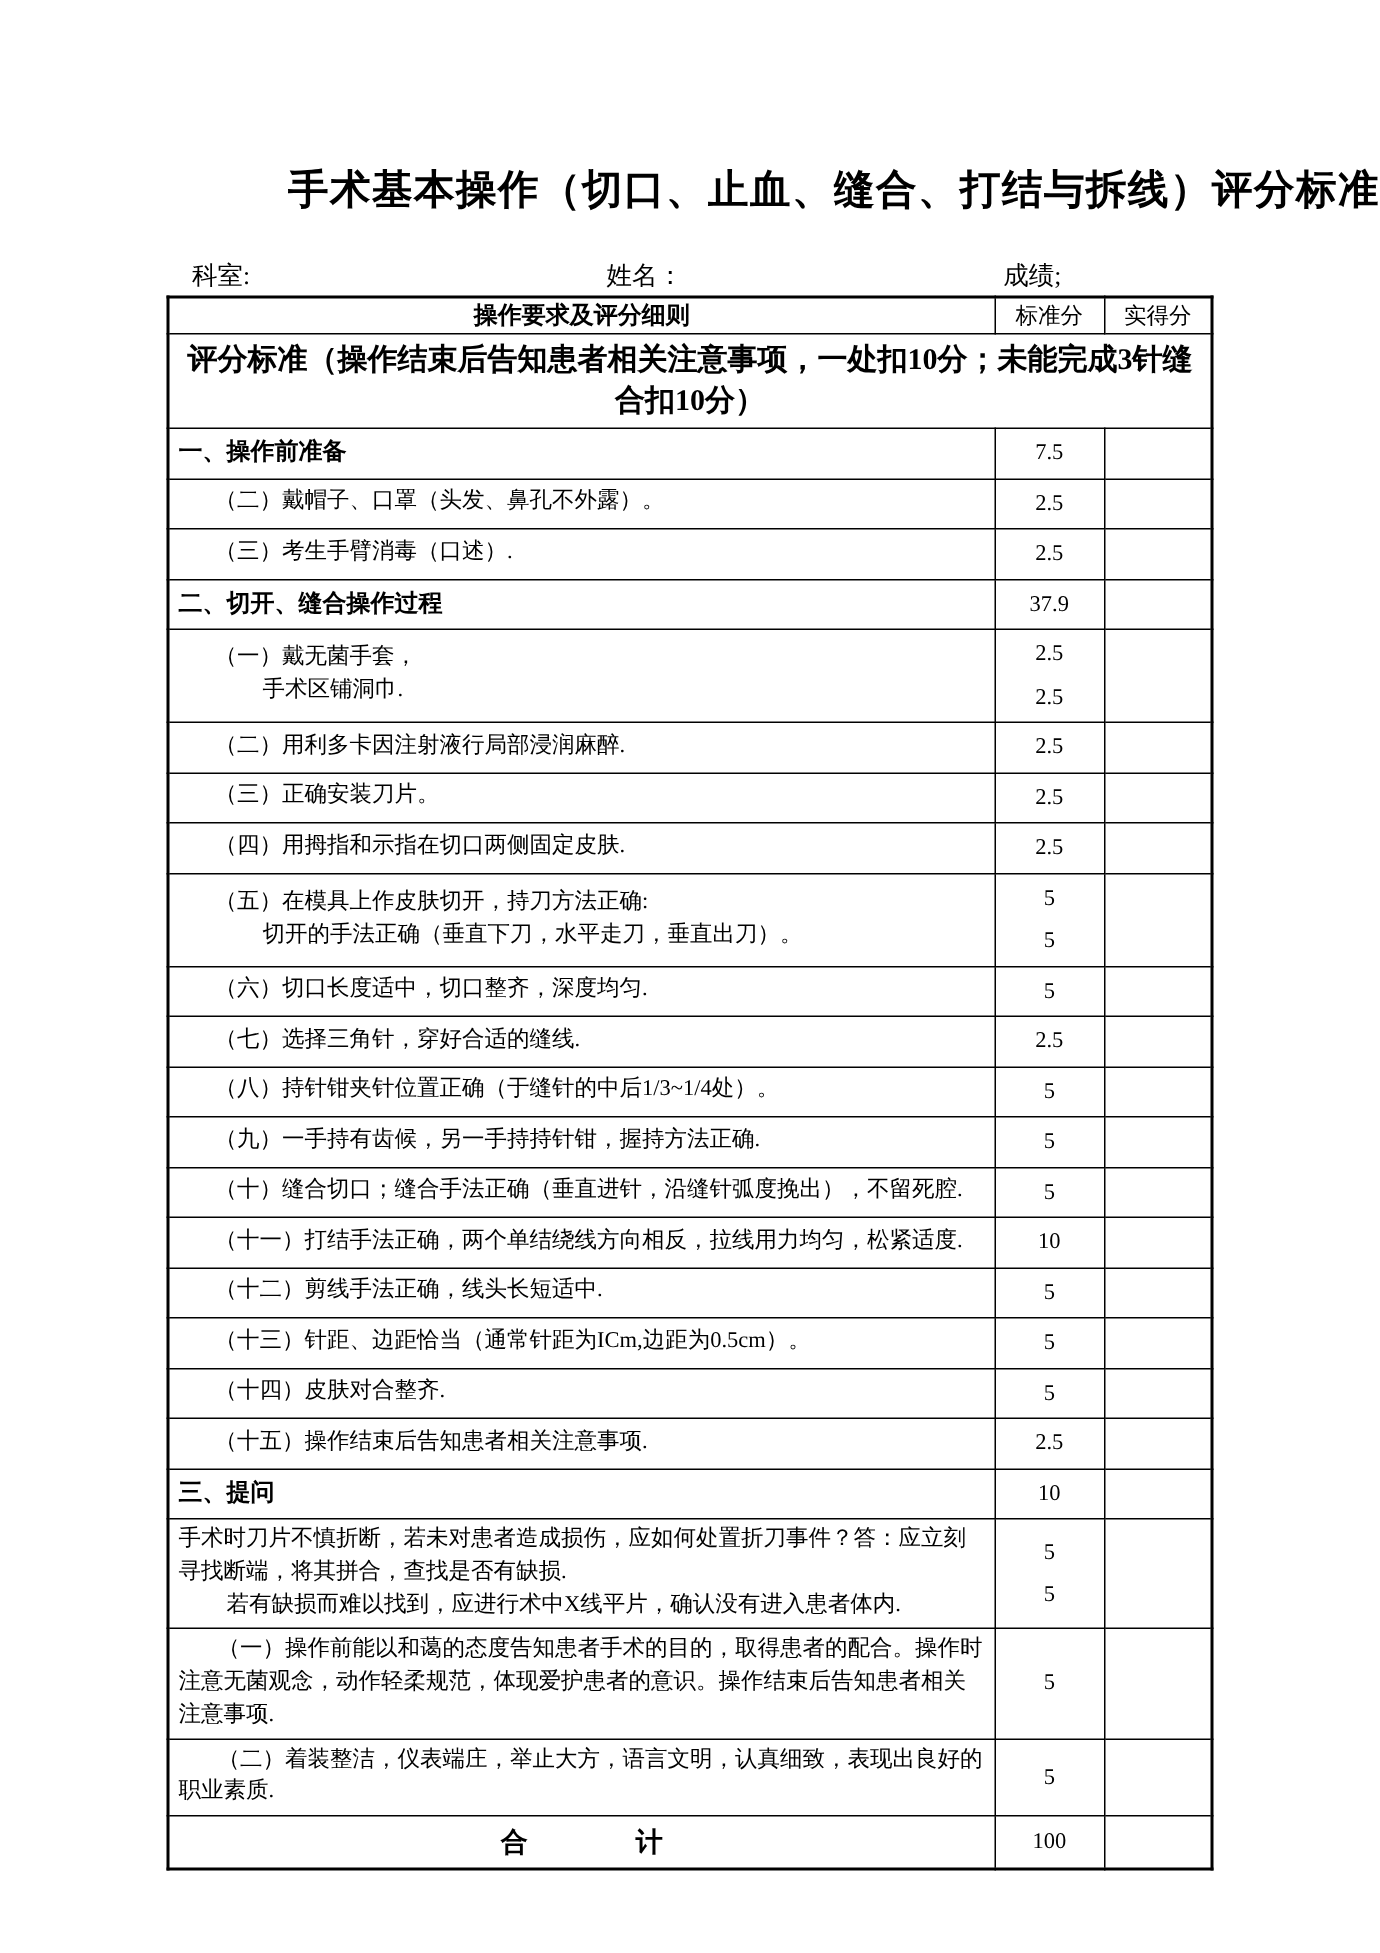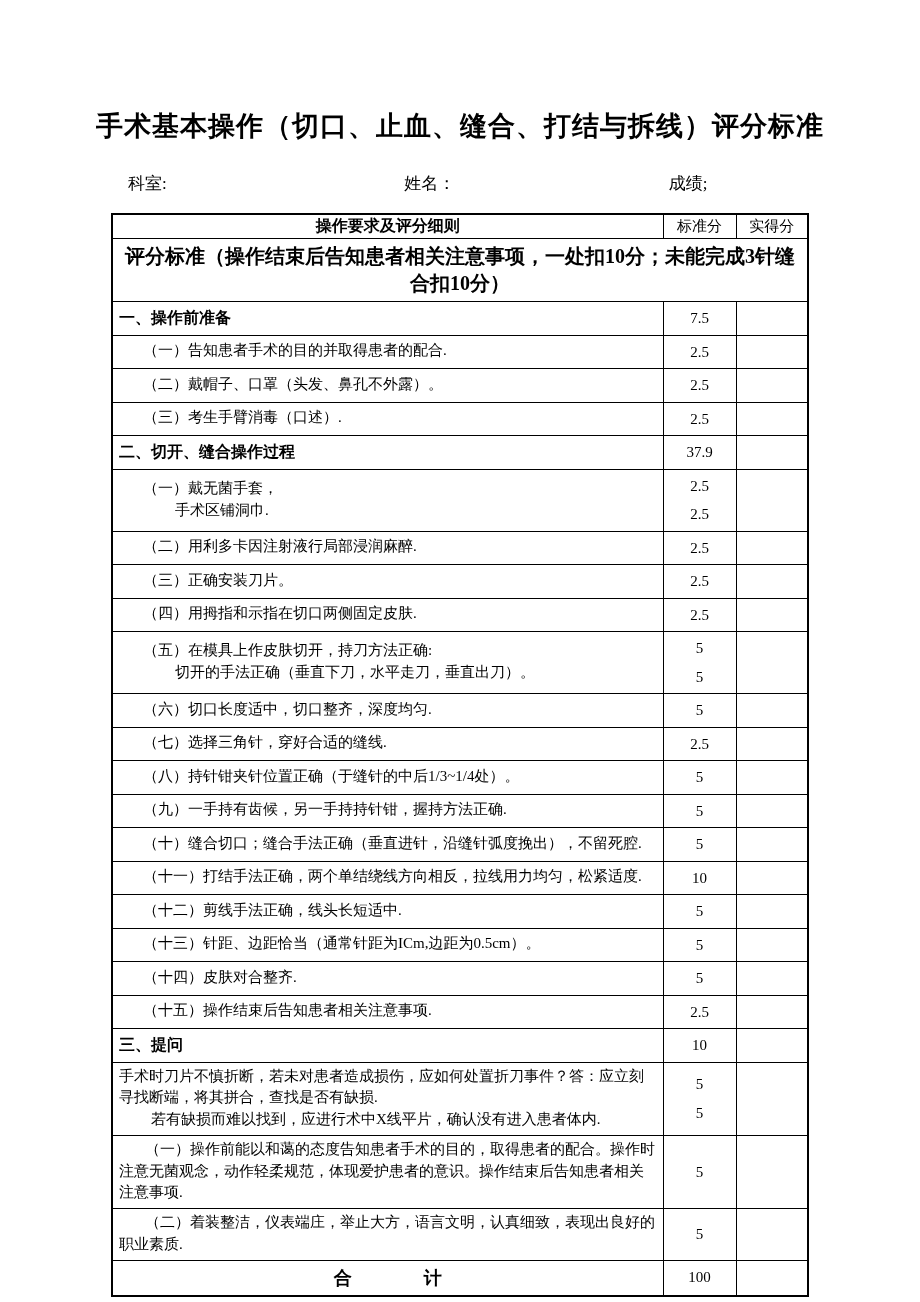--- a/index.html
+++ b/index.html
@@ -7,29 +7,29 @@
   body {
     width: 920px;
     height: 1302px;
     margin: 0 auto;
     font-family: "Liberation Serif", "DejaVu Serif", serif;
     color: #000000;
     position: relative;
   }
   .page { padding-top: 108px; }
   .doc-title {
-    text-align: center;
+    text-align: right;
     font-size: 27px;
     font-weight: bold;
     letter-spacing: 1px;
     margin-bottom: 28px;
   }
   .fields-row {
     width: 696px;
-    margin: 0 auto 18px auto;
+    margin: 0 auto 2px auto;
     display: flex;
     font-size: 17px;
   }
   .fields-row .f-dept { width: 42%; padding-left: 16px; }
   .fields-row .f-name { width: 38%; }
   .fields-row .f-score { width: 20%; }
   table.score-table {
     width: 696px;
     margin: 0 auto;
     border-collapse: collapse;
@@ -106,31 +106,20 @@
           </td>
           <td class="cell-score">
             <div class="score-stack">
               <div>7.5</div>
             </div>
           </td>
           <td class="cell-actual"></td>
         </tr>
         <tr class="row-item">
           <td class="cell-text">
-            <div class="line">（一）告知患者手术的目的并取得患者的配合.</div>
-          </td>
-          <td class="cell-score">
-            <div class="score-stack">
-              <div>2.5</div>
-            </div>
-          </td>
-          <td class="cell-actual"></td>
-        </tr>
-        <tr class="row-item">
-          <td class="cell-text">
             <div class="line">（二）戴帽子、口罩（头发、鼻孔不外露）。</div>
           </td>
           <td class="cell-score">
             <div class="score-stack">
               <div>2.5</div>
             </div>
           </td>
           <td class="cell-actual"></td>
         </tr>
         <tr class="row-item">

